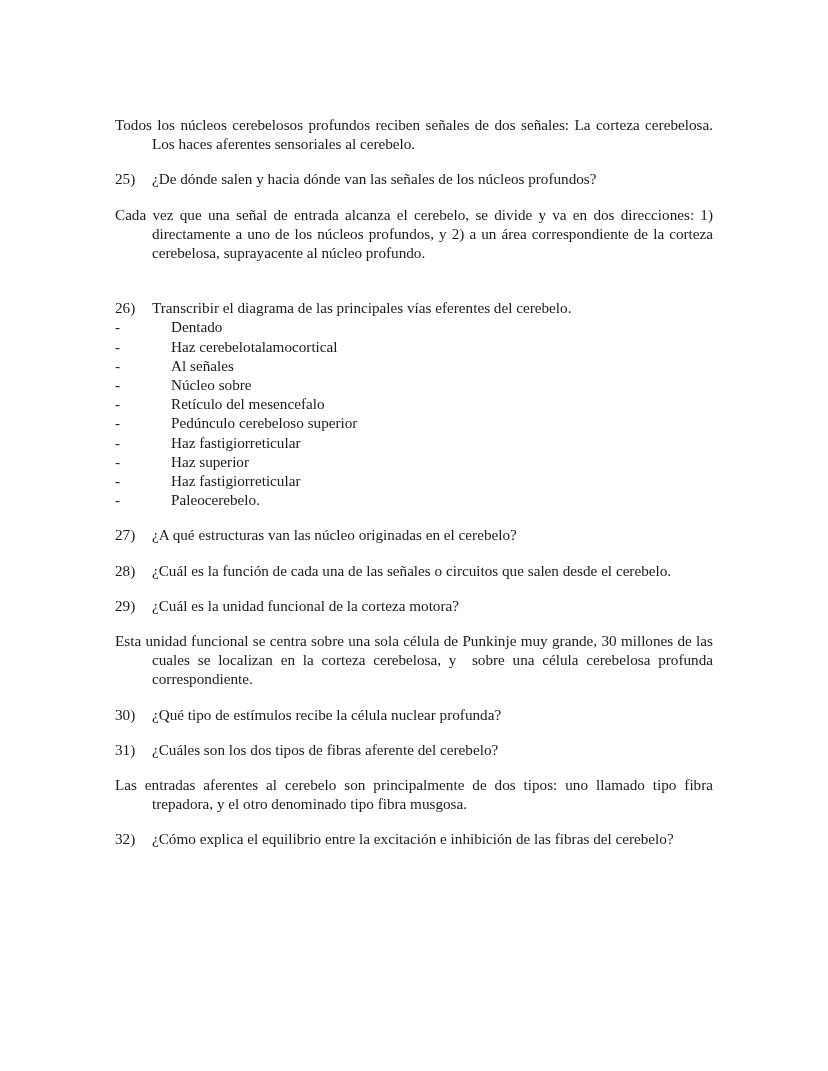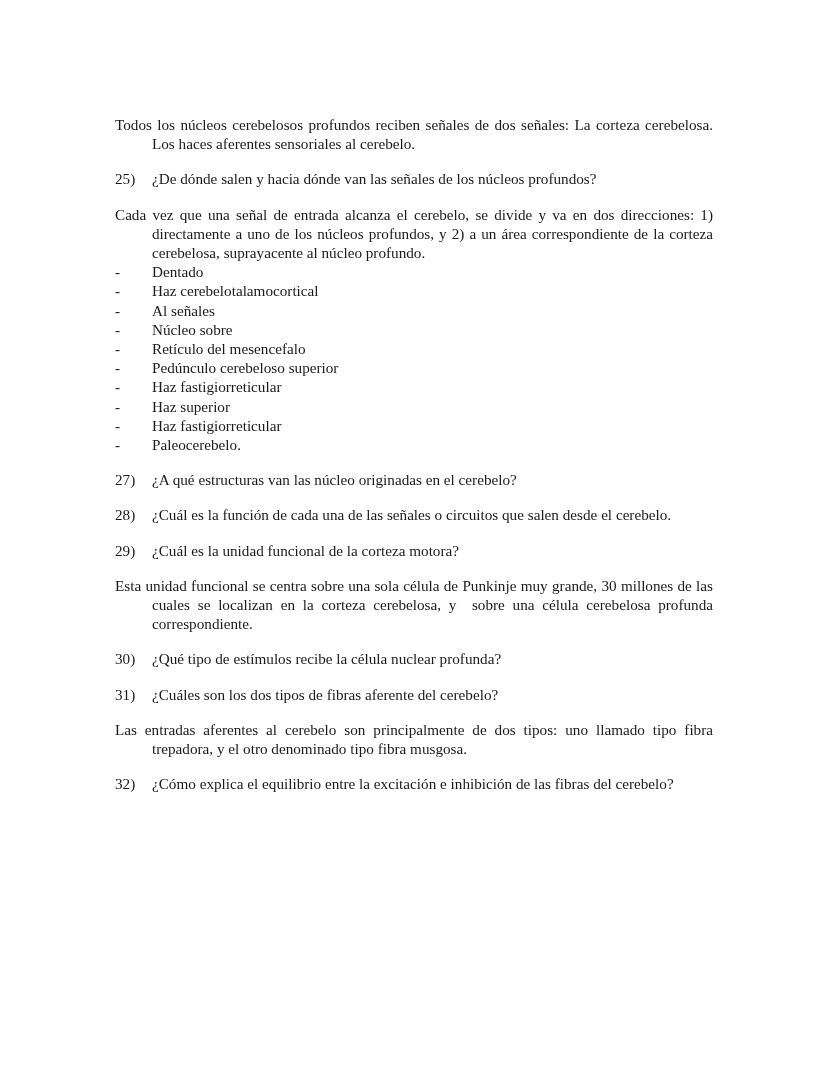--- a/index.html
+++ b/index.html
@@ -76,40 +76,45 @@
     align-items: flex-start;
     font-size: 15.2px;
     line-height: 19.2px;
   }
   .bullet-marker {
     flex: 0 0 37px;
     white-space: nowrap;
   }
   .bullet-text {
     flex: 1 1 auto;
+    margin-left: 19px;
   }
 
   
   .qtext, .block, .bullet-text { white-space: pre-wrap; }
 </style>
 </head>
 <body>
 
 <div class="page">
   <div class="doc-body">
 
     <p class="block para">Todos los núcleos cerebelosos profundos reciben señales de dos señales: La corteza cerebelosa. Los haces aferentes sensoriales al cerebelo.</p>
 
     <div class="qrow gap-std">
       <span class="qnum">25)</span>
       <span class="qtext">¿De dónde salen y hacia dónde van las señales de los núcleos profundos?</span>
     </div>
 
     <p class="block para gap-std">Cada vez que una señal de entrada alcanza el cerebelo, se divide y va en dos direcciones: 1) directamente a uno de los núcleos profundos, y 2) a un área correspondiente de la corteza cerebelosa, suprayacente al núcleo profundo.</p>
 
+    <div class="qrow gap-big">
+      <span class="qnum">26)</span>
+      <span class="qtext">Transcribir el diagrama de las principales vías eferentes del cerebelo.</span>
+    </div>
 
     <ul class="bullet-list gap-std">
       <li class="bullet-item">
         <span class="bullet-marker">-</span>
         <span class="bullet-text">Dentado</span>
       </li>
       <li class="bullet-item">
         <span class="bullet-marker">-</span>
         <span class="bullet-text">Haz cerebelotalamocortical</span>
       </li>

